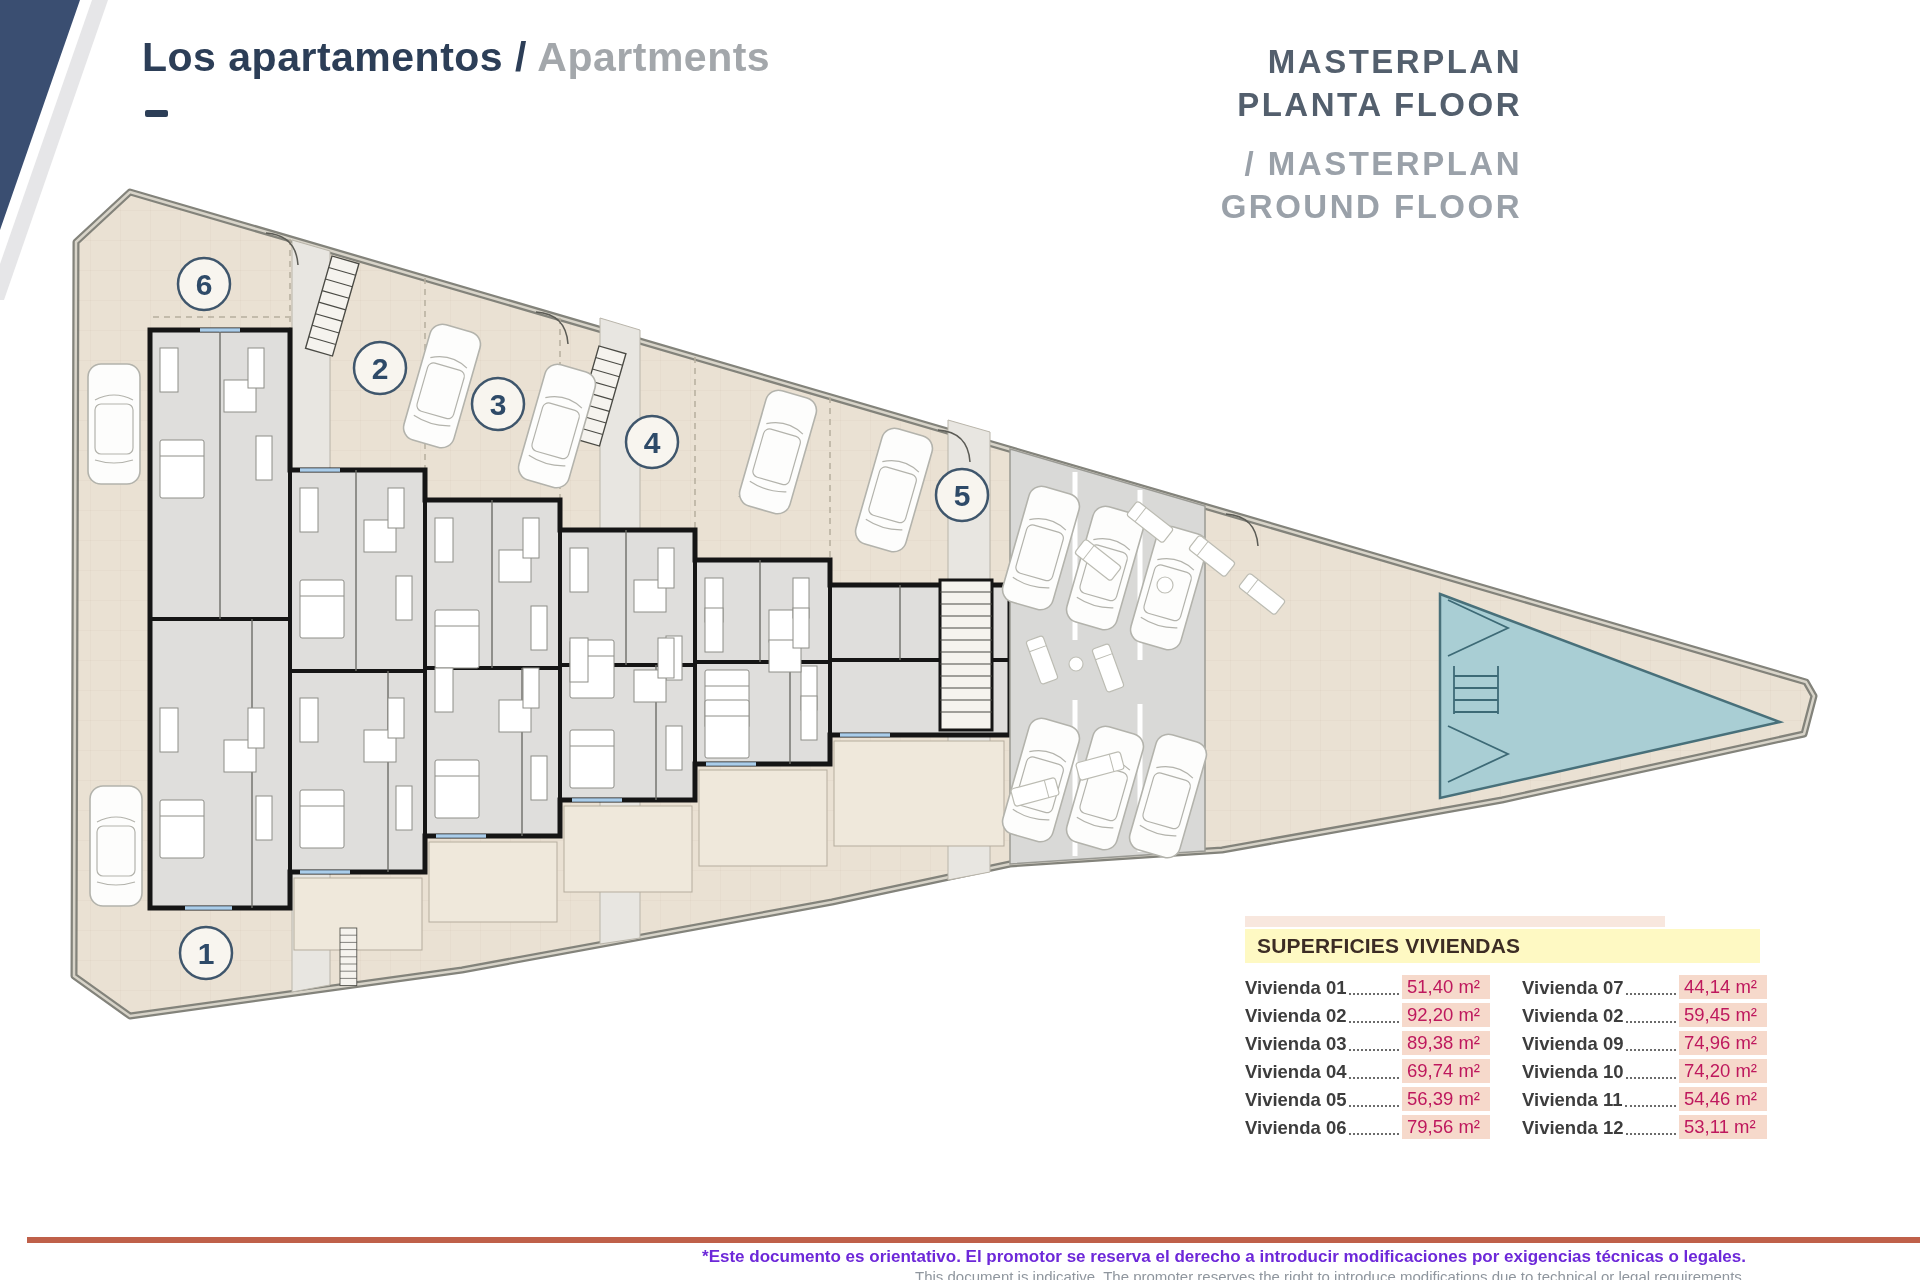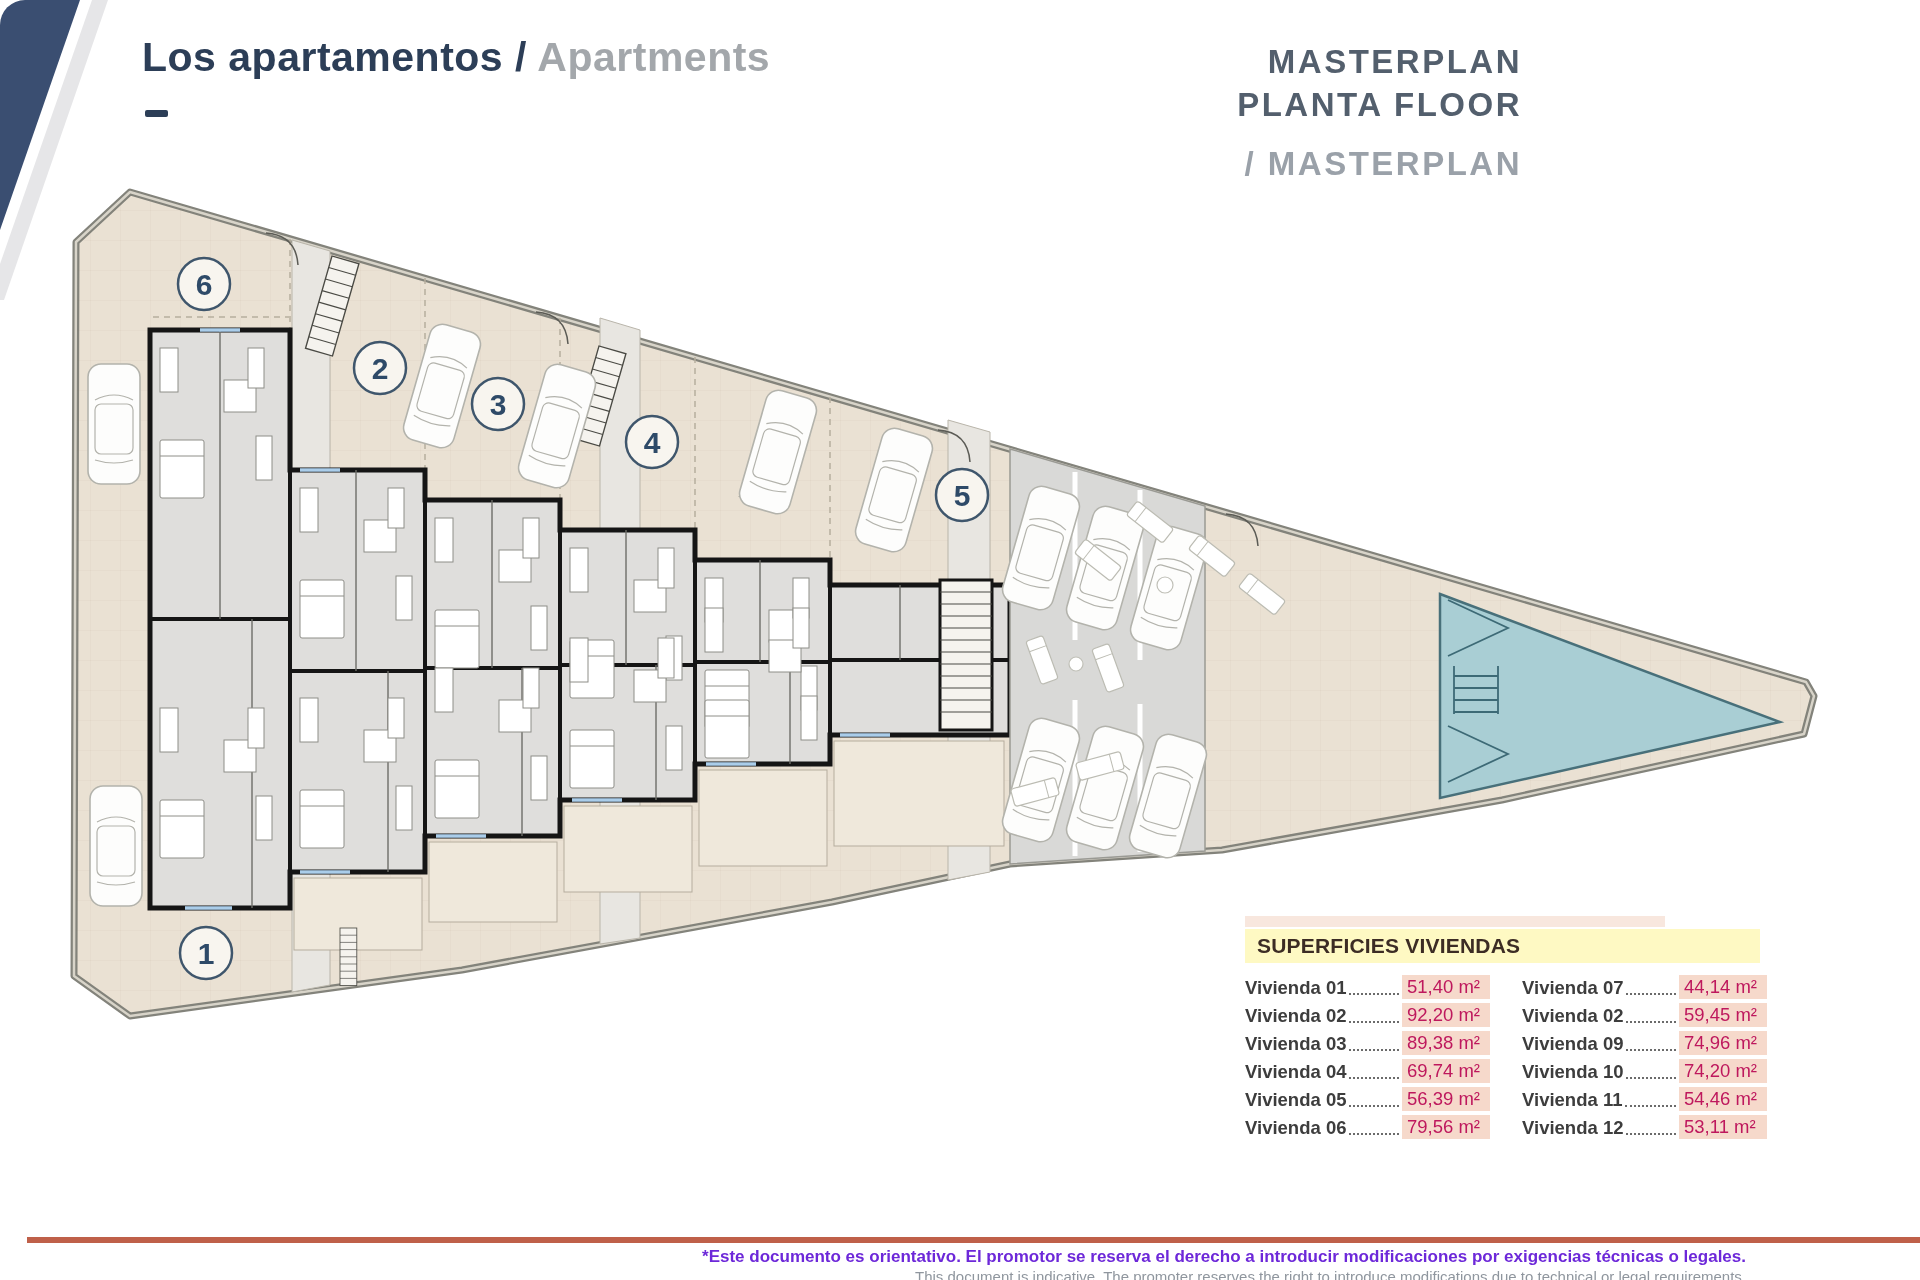--- a/index.html
+++ b/index.html
@@ -1,17 +1,17 @@
 <!DOCTYPE html>
 <html><head>
 <meta charset="utf-8">
 <style>
   html,body{margin:0;padding:0;background:#ffffff;}
   body{font-family:"Liberation Sans", sans-serif;}
-  #stage{position:relative;width:1920px;height:1280px;background:#ffffff;overflow:hidden;border-radius:25px;}
+  #stage{position:relative;width:1920px;height:1280px;background:#ffffff;overflow:hidden;}
 
   
   #corner-svg{position:absolute;left:0;top:0;}
 
   
   .title-block{position:absolute;left:142px;top:34px;font-size:41px;font-weight:bold;letter-spacing:.5px;white-space:nowrap;}
   .title-primary{color:#2c3e57;}
   .title-sep{color:#2c3e57;}
   .title-secondary{color:#a3a7ab;}
   .title-dash{position:absolute;left:145px;top:110px;width:23px;height:7px;background:#2c3e57;border-radius:2px;}
@@ -64,20 +64,21 @@
   </svg>
 
   <div class="title-block"><span class="title-primary">Los apartamentos</span><span class="title-sep"> / </span><span class="title-secondary">Apartments</span></div>
   <div class="title-dash"></div>
 
   <div class="masterplan">
     <div class="mp-dark">MASTERPLAN</div>
     <div class="mp-dark">PLANTA FLOOR</div>
     <div class="mp-gap"></div>
     <div class="mp-gray">/ MASTERPLAN</div>
+    <div class="mp-gray">GROUND FLOOR</div>
   </div>
 
   <svg id="plan-svg" width="1800" height="890" viewBox="40 150 1800 890">
     <defs>
       <pattern id="tiles" patternUnits="userSpaceOnUse" width="30" height="30">
         <path d="M30,0 H0 V30" fill="none" stroke="rgba(120,100,70,0.08)" stroke-width="1"></path>
       </pattern>
       <g id="furn" class="furn">
         <rect x="8" y="100" width="44" height="58" rx="2"></rect>
         <line x1="8" y1="116" x2="52" y2="116"></line>

